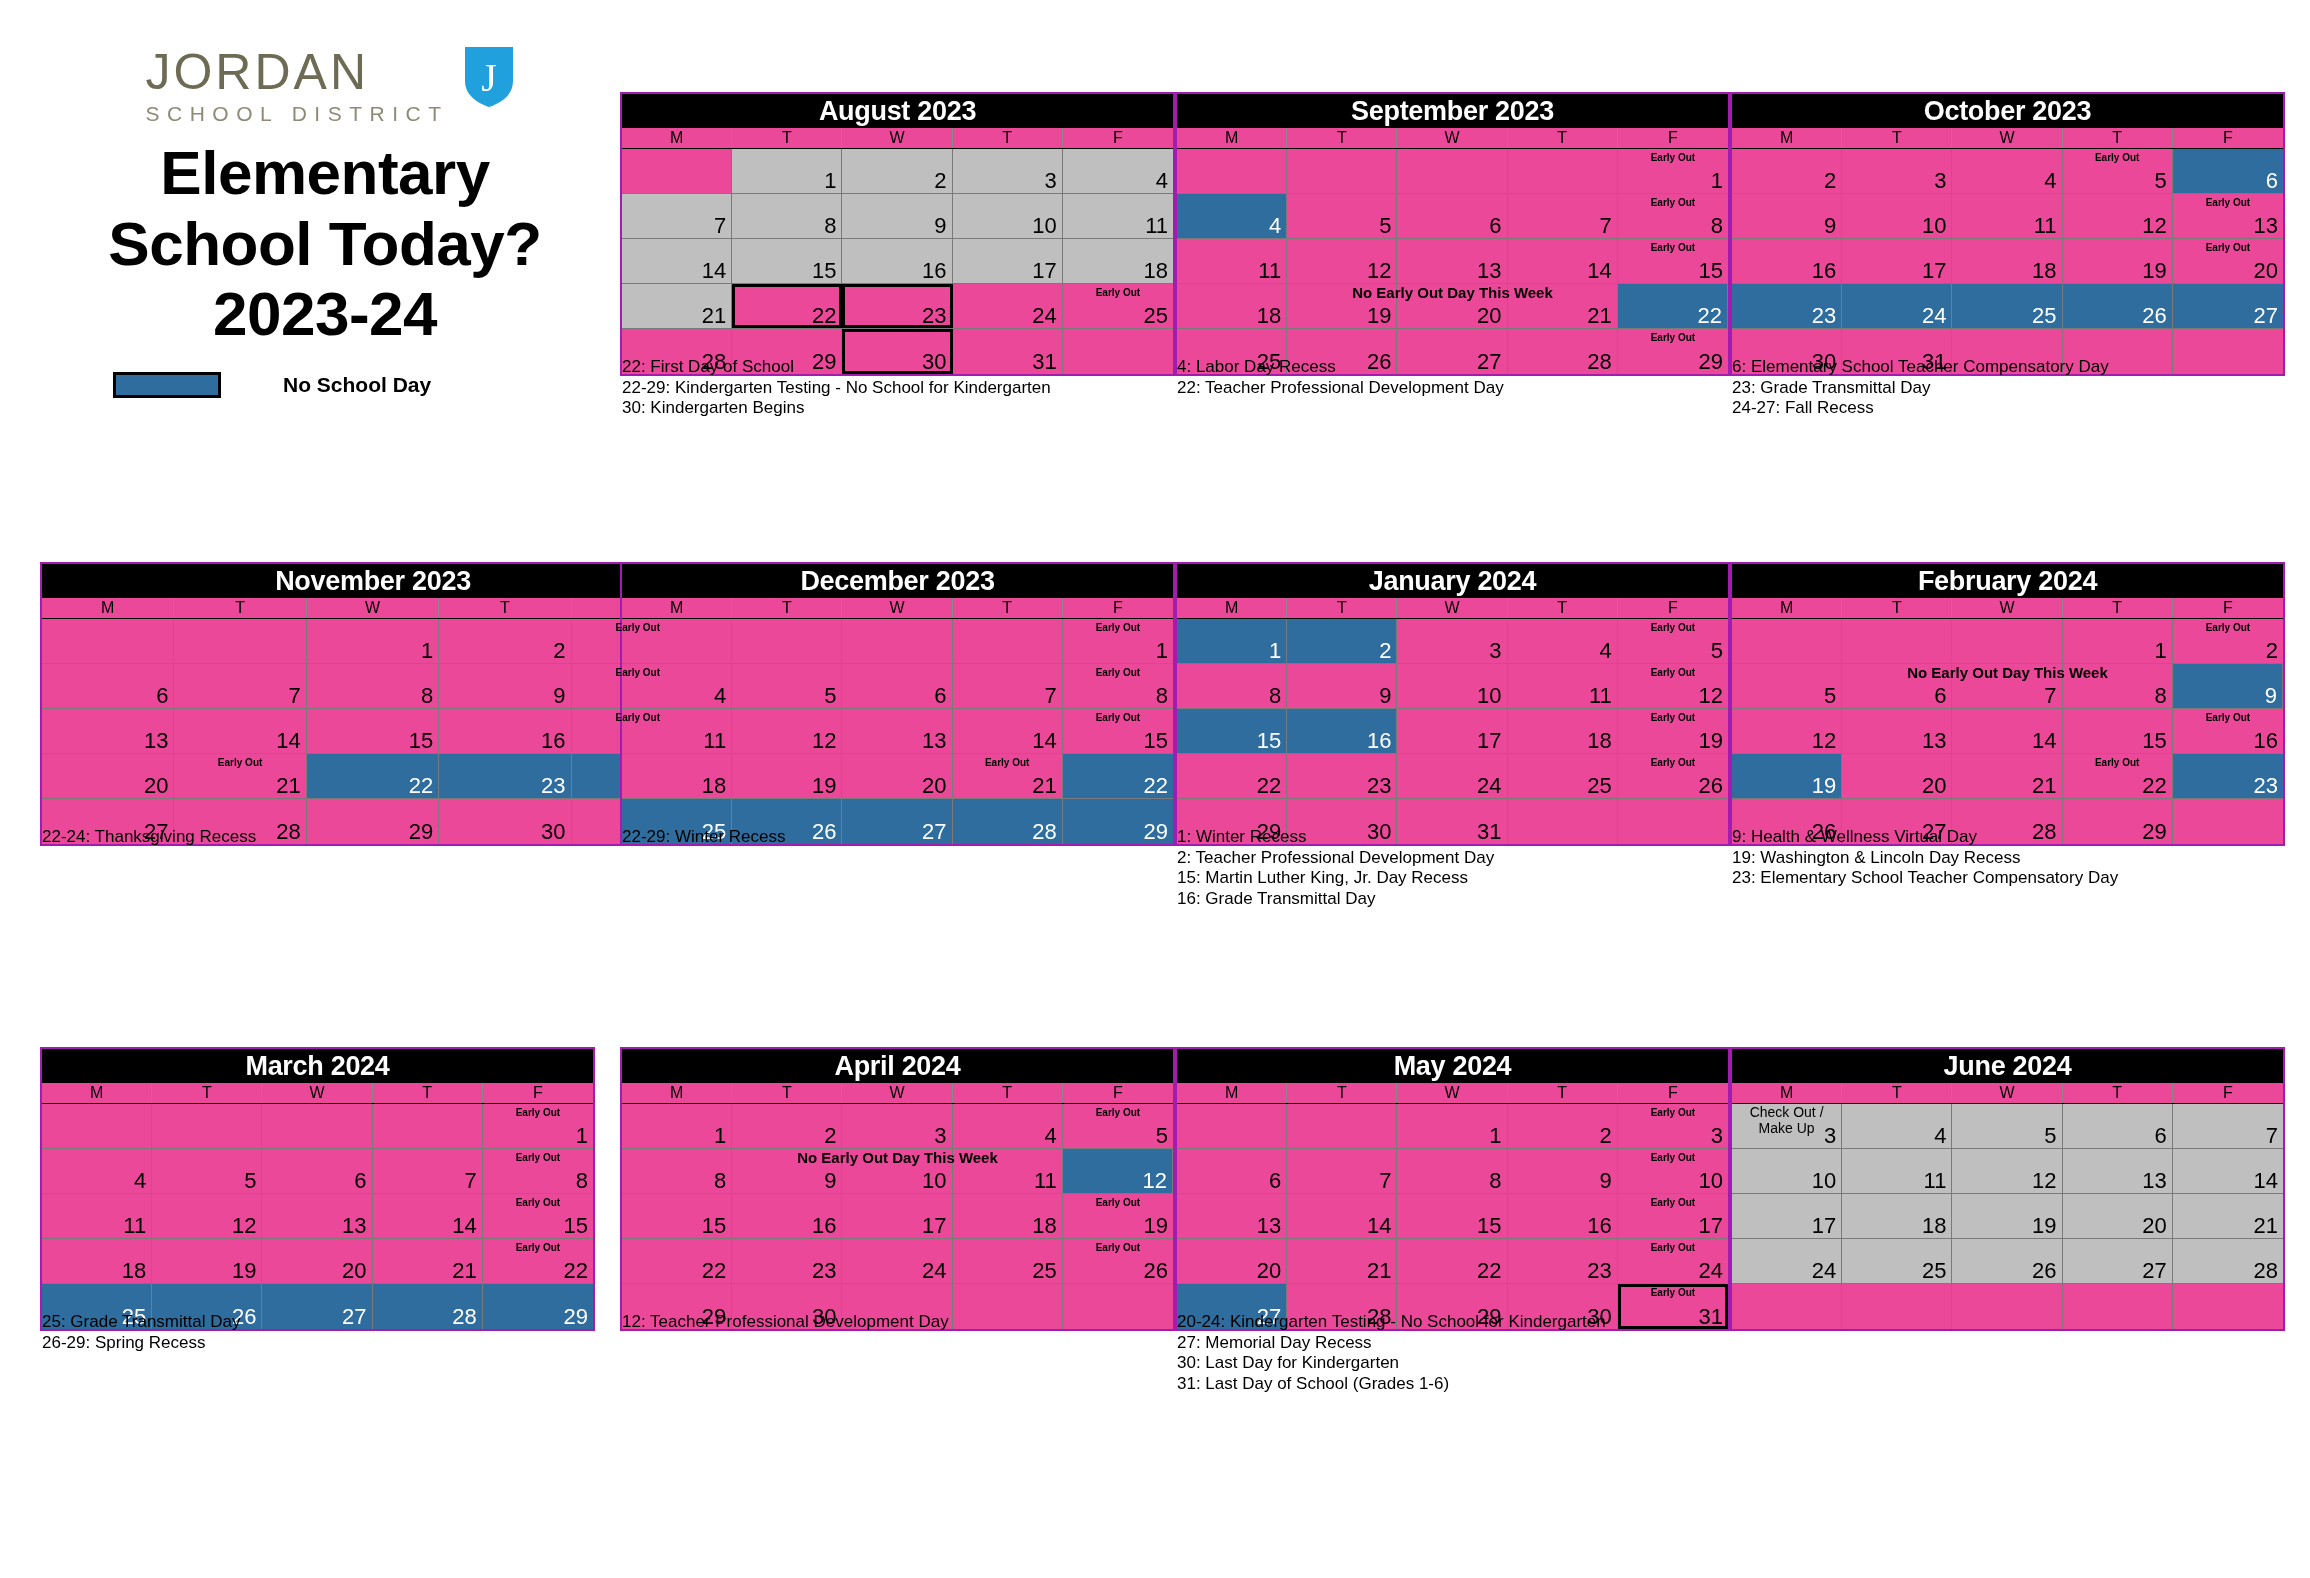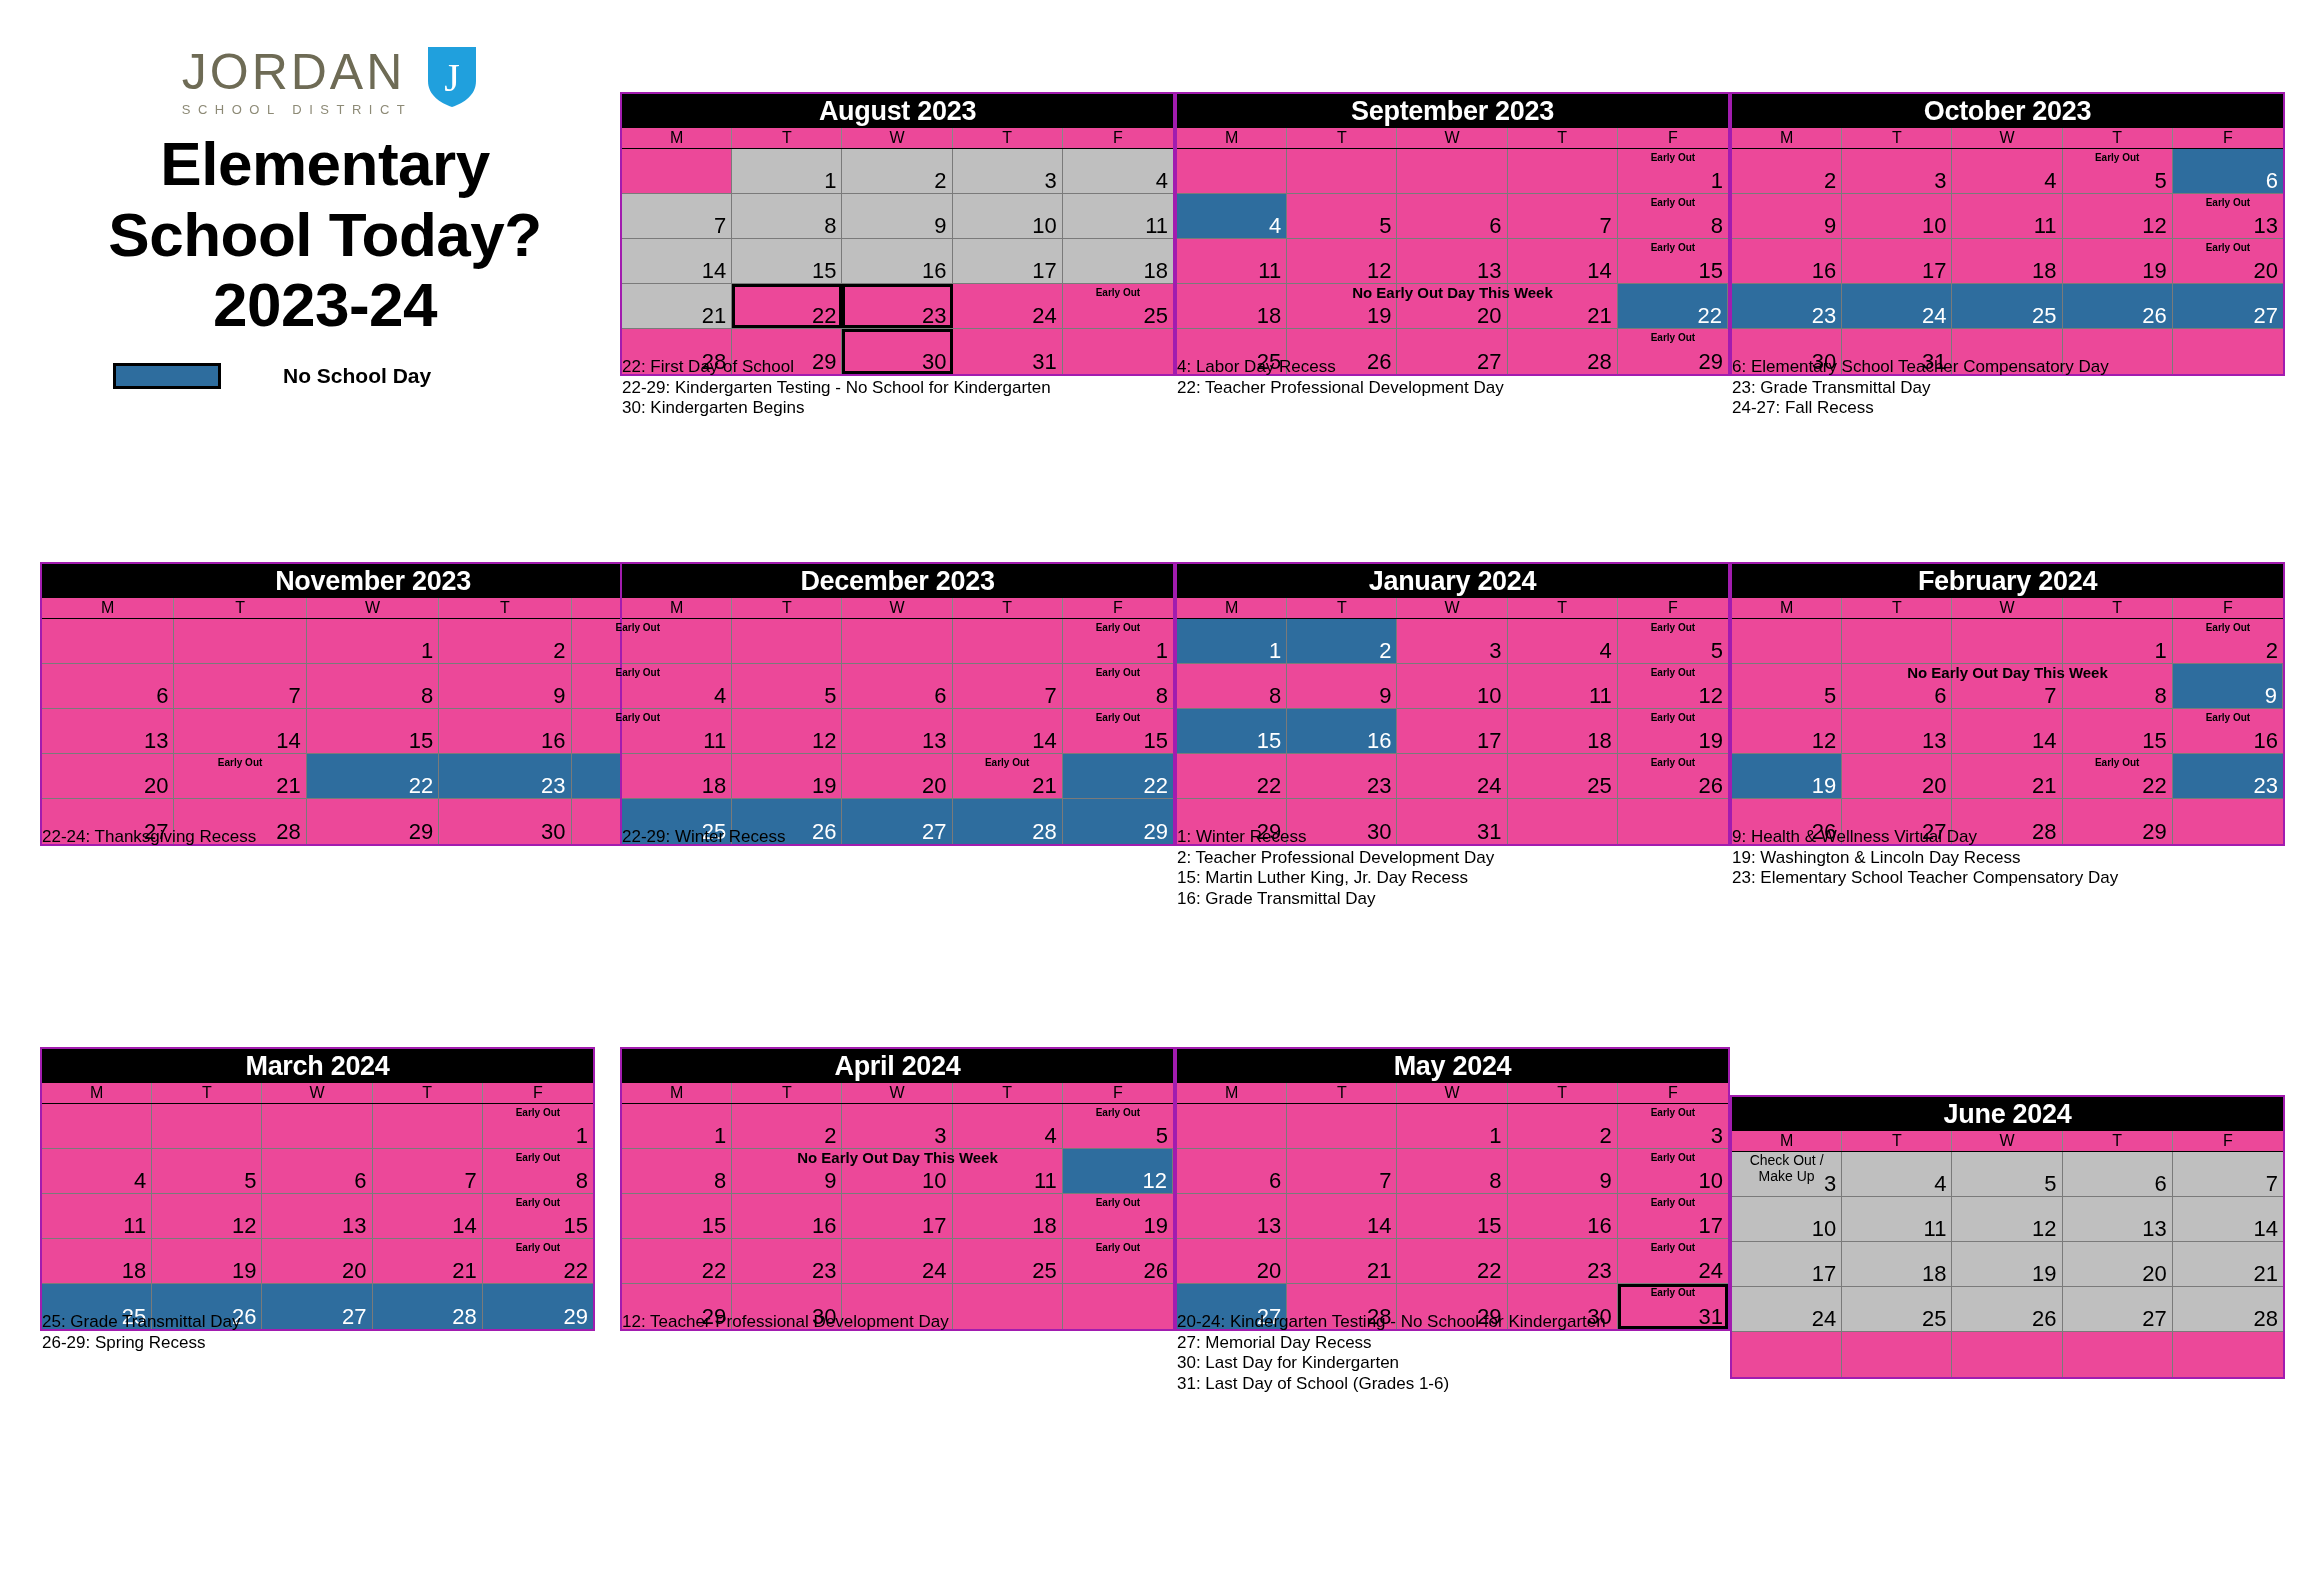--- a/index.html
+++ b/index.html
@@ -32,21 +32,21 @@
   #logo-text-block { padding-top: 2px; }
   #logo-word {
     font-size: 50px;
     font-weight: 400;
     letter-spacing: 3px;
     color: #6e6b55;
     line-height: 1.0;
     font-family: "Liberation Sans", sans-serif;
   }
   #logo-sub {
-    font-size: 13px;
+    font-size: 21px;
     letter-spacing: 7.5px;
     color: #8d8a76;
     margin-top: 5px;
     text-align: center;
   }
   #logo-shield { width: 52px; height: 64px; flex: none; }
 
   #main-title {
     margin-top: 12px;
     text-align: center;
@@ -1162,21 +1162,21 @@
             <div class="daynum">31</div>
           </div>
         </div>
       </div>
       <div class="notes" style="left: 1177px; top: 1312px;">
         <div>20-24: Kindergarten Testing - No School for Kindergarten</div>
         <div>27: Memorial Day Recess</div>
         <div>30: Last Day for Kindergarten</div>
         <div>31: Last Day of School (Grades 1-6)</div>
       </div>
-      <div class="cal" style="left: 1730px; top: 1047px; width: 555px; margin-top: 48px;">
+      <div class="cal" style="left: 1730px; top: 1047px; width: 555px;">
         <div class="cal-title">June 2024</div>
         <div class="dow-row">
           <div class="dow">M</div>
           <div class="dow">T</div>
           <div class="dow">W</div>
           <div class="dow">T</div>
           <div class="dow">F</div>
         </div>
         <div class="week">
           <div class="cell gray">

